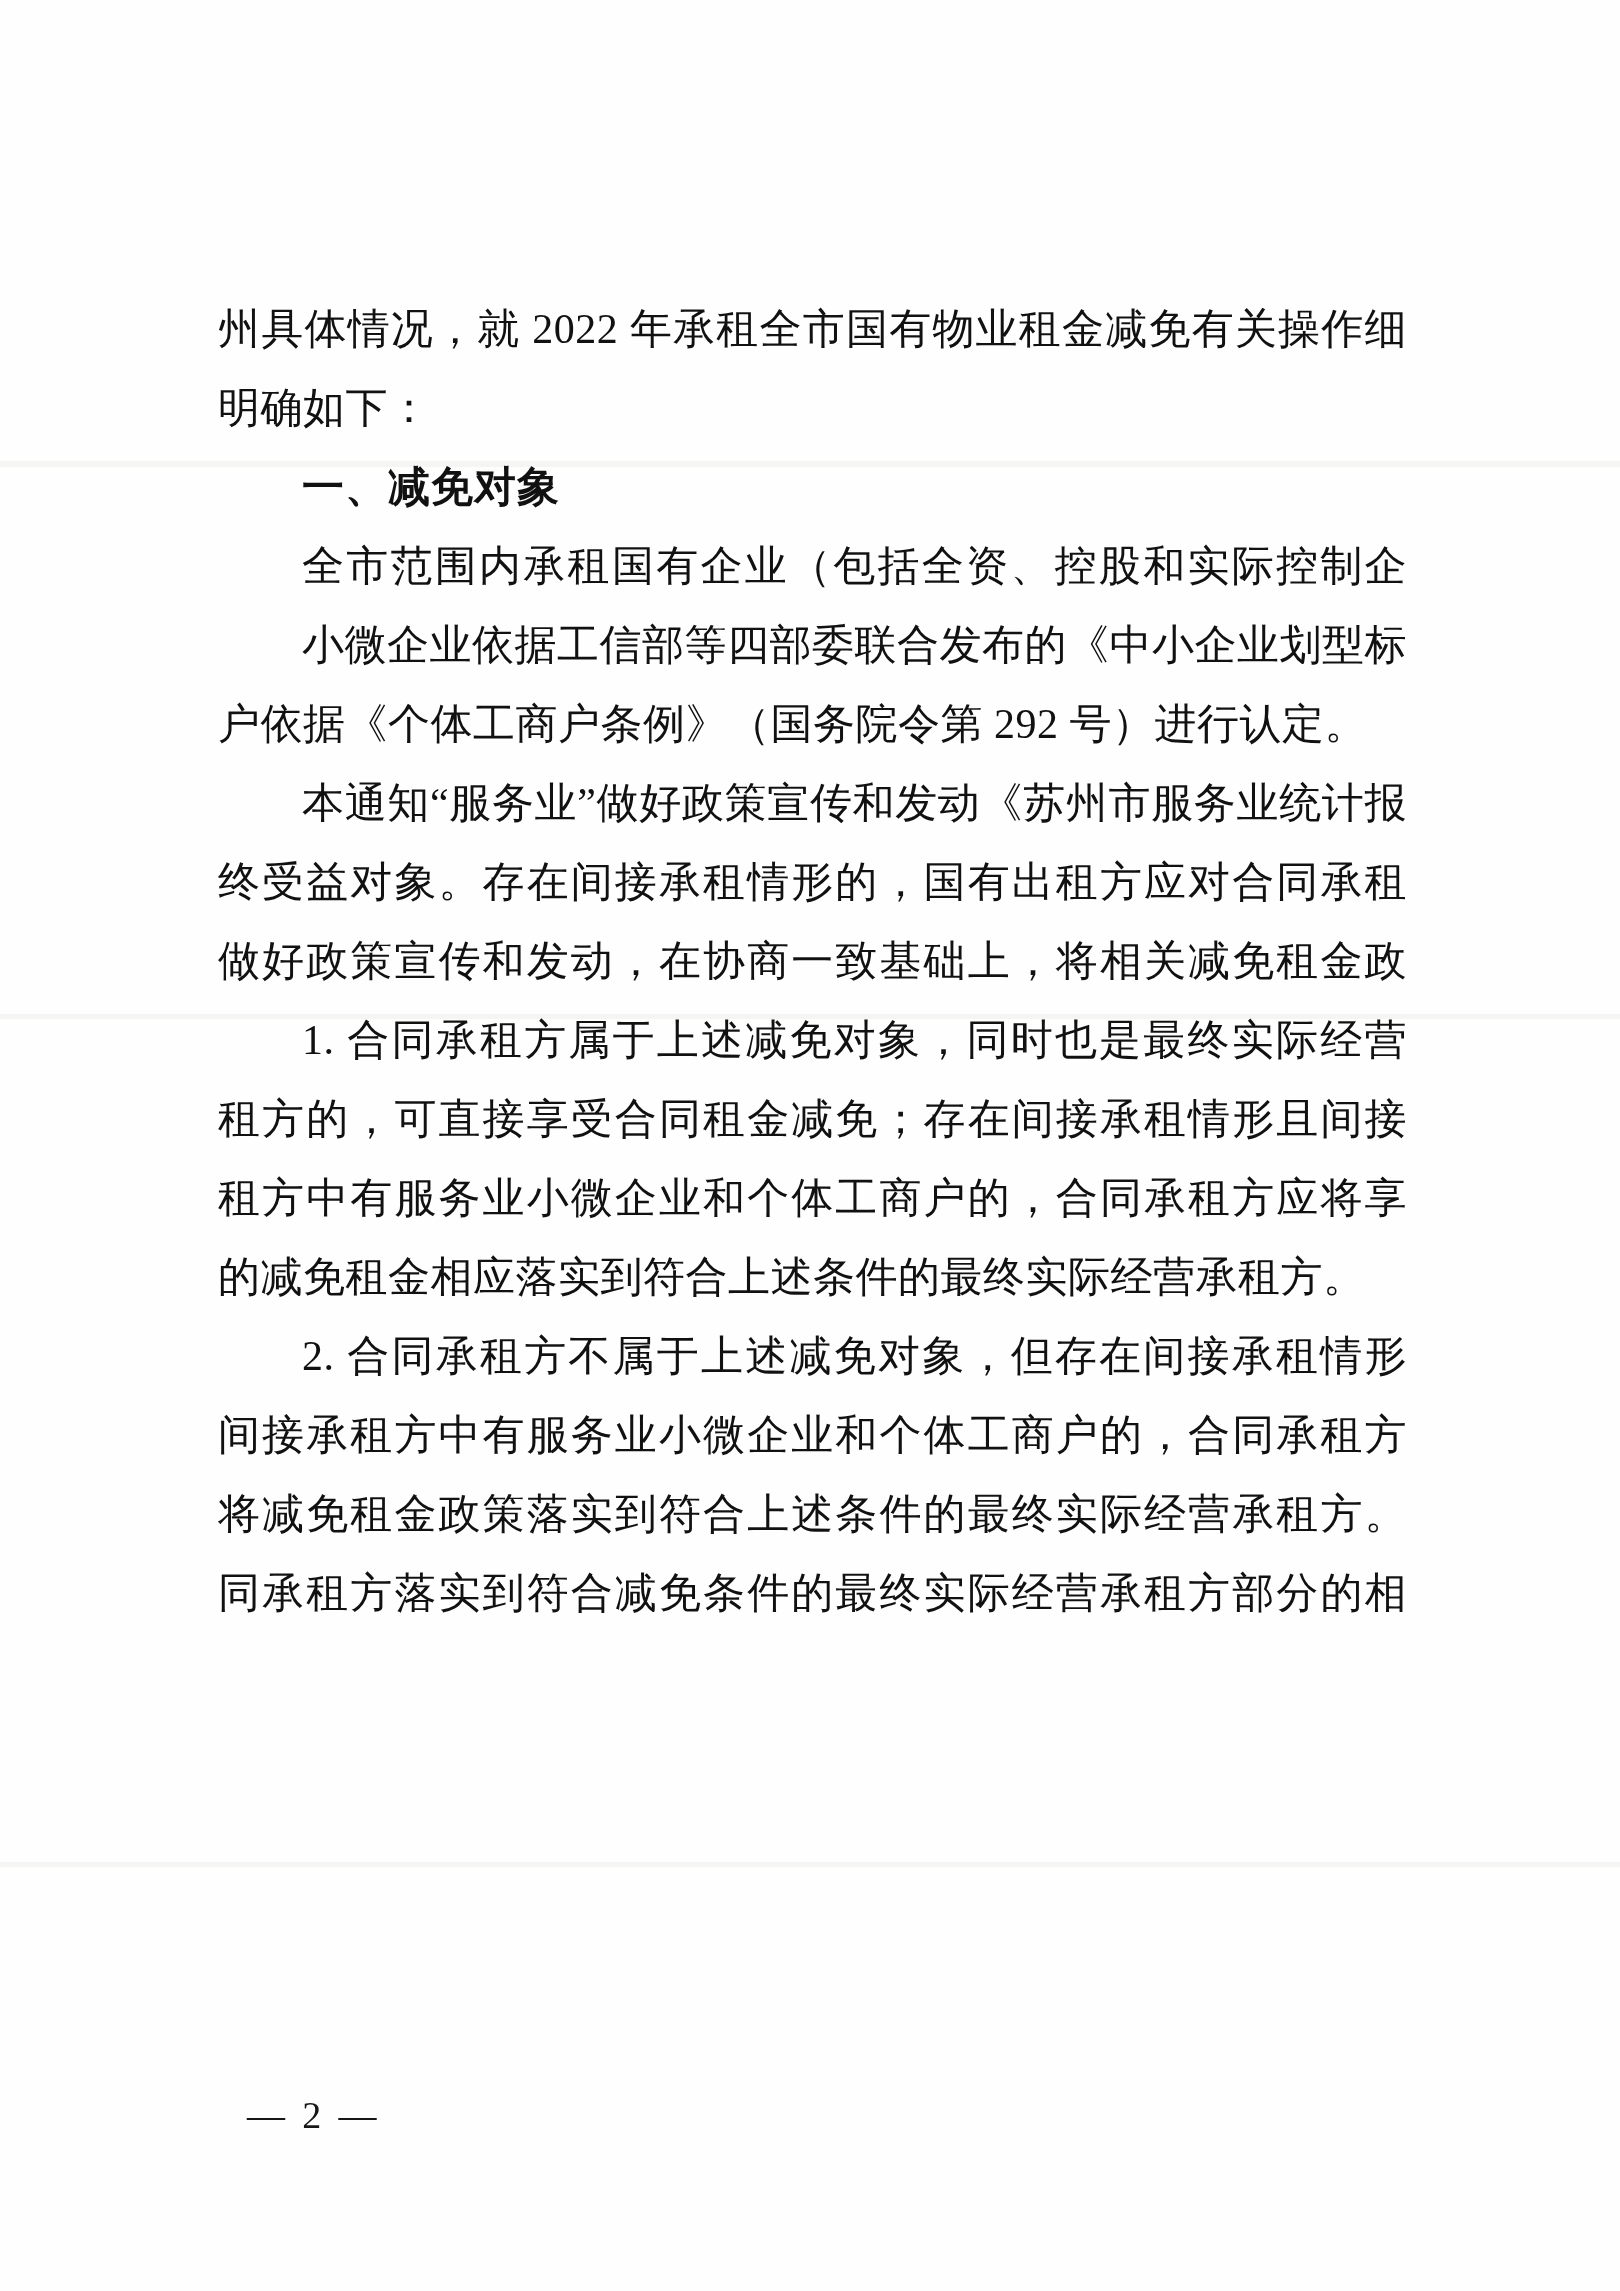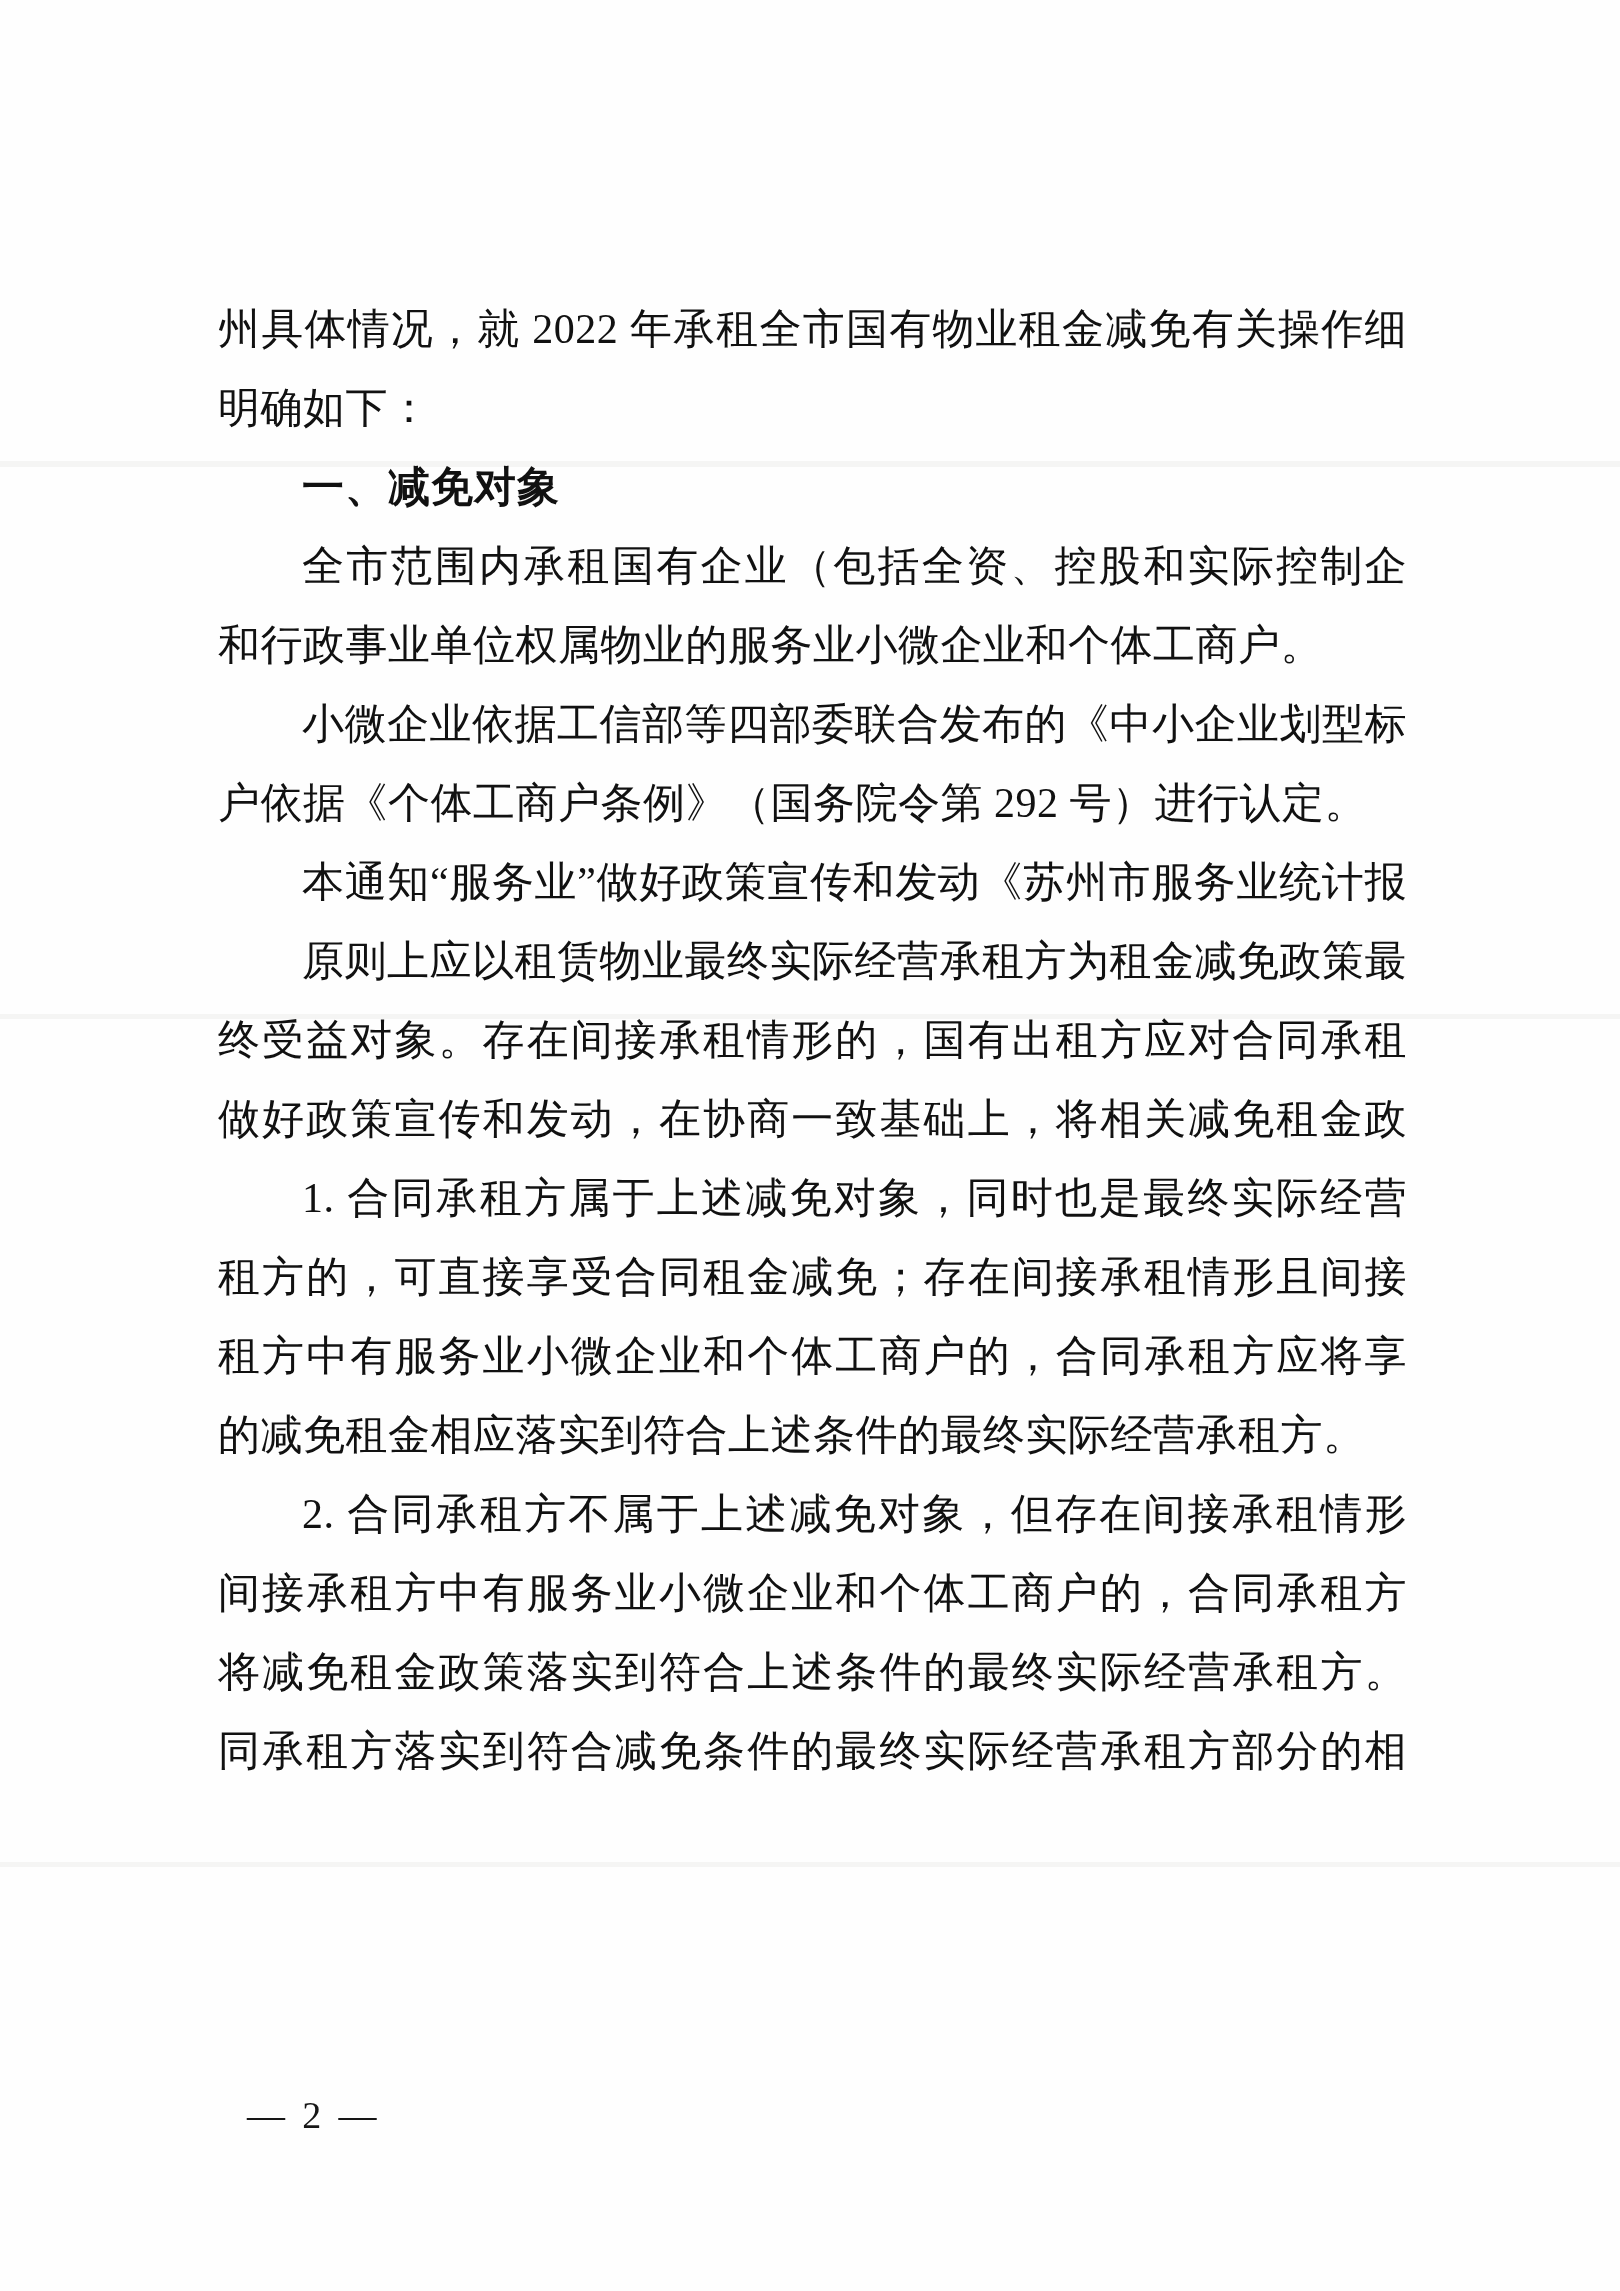--- a/index.html
+++ b/index.html
@@ -68,25 +68,23 @@
 <div class="page">
   <div class="scan-band" style="top: 461px; height: 5.9px;"></div>
   <div class="scan-band" style="top: 1014px; height: 4.9px;"></div>
   <div class="scan-band" style="top: 1862px; height: 4.9px;"></div>
 
   <div class="text-block">
       <div class="line justify">州具体情况，就 2022 年承租全市国有物业租金减免有关操作细则</div>
       <div class="line left">明确如下：</div>
       <div class="line left heading indent">一、减免对象</div>
       <div class="line justify indent">全市范围内承租国有企业（包括全资、控股和实际控制企业）</div>
-      <div class="line left">和行政事业单位权属物业的服务业小微企业和个体工商户。</div>
       <div class="line justify indent">小微企业依据工信部等四部委联合发布的《中小企业划型标</div>
       <div class="line left">户依据《个体工商户条例》（国务院令第 292 号）进行认定。</div>
       <div class="line justify indent">本通知“服务业”做好政策宣传和发动《苏州市服务业统计报</div>
-      <div class="line justify indent">原则上应以租赁物业最终实际经营承租方为租金减免政策最</div>
       <div class="line justify">终受益对象。存在间接承租情形的，国有出租方应对合同承租方</div>
       <div class="line justify">做好政策宣传和发动，在协商一致基础上，将相关减免租金政策</div>
       <div class="line justify indent">1. 合同承租方属于上述减免对象，同时也是最终实际经营承</div>
       <div class="line justify">租方的，可直接享受合同租金减免；存在间接承租情形且间接承</div>
       <div class="line justify">租方中有服务业小微企业和个体工商户的，合同承租方应将享受</div>
       <div class="line left">的减免租金相应落实到符合上述条件的最终实际经营承租方。</div>
       <div class="line justify indent">2. 合同承租方不属于上述减免对象，但存在间接承租情形且</div>
       <div class="line justify">间接承租方中有服务业小微企业和个体工商户的，合同承租方应</div>
       <div class="line justify">将减免租金政策落实到符合上述条件的最终实际经营承租方。合</div>
       <div class="line justify">同承租方落实到符合减免条件的最终实际经营承租方部分的相应</div>

